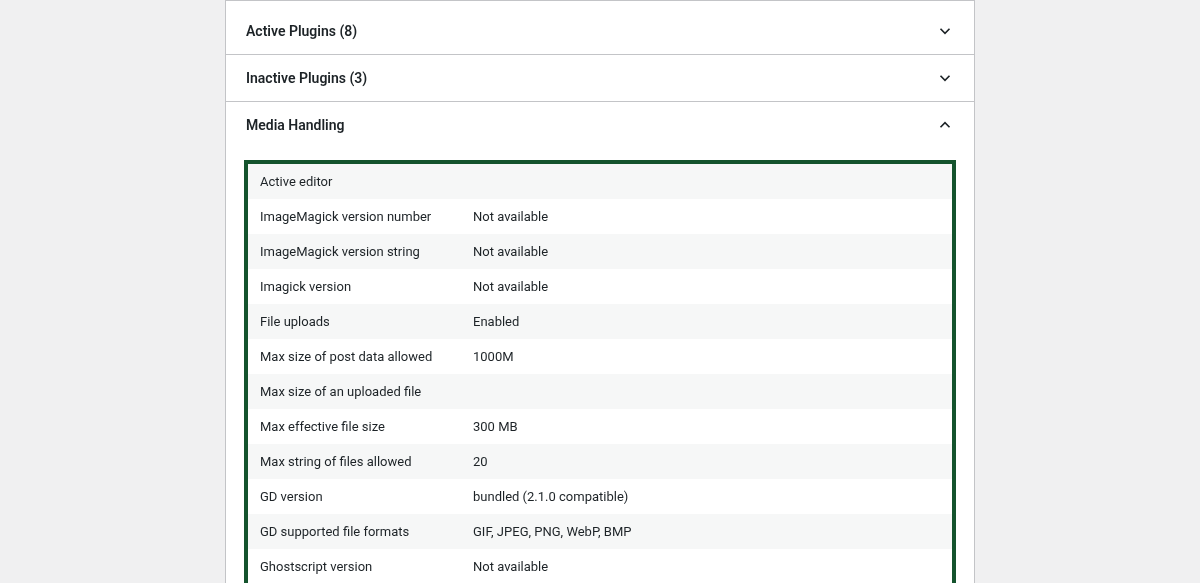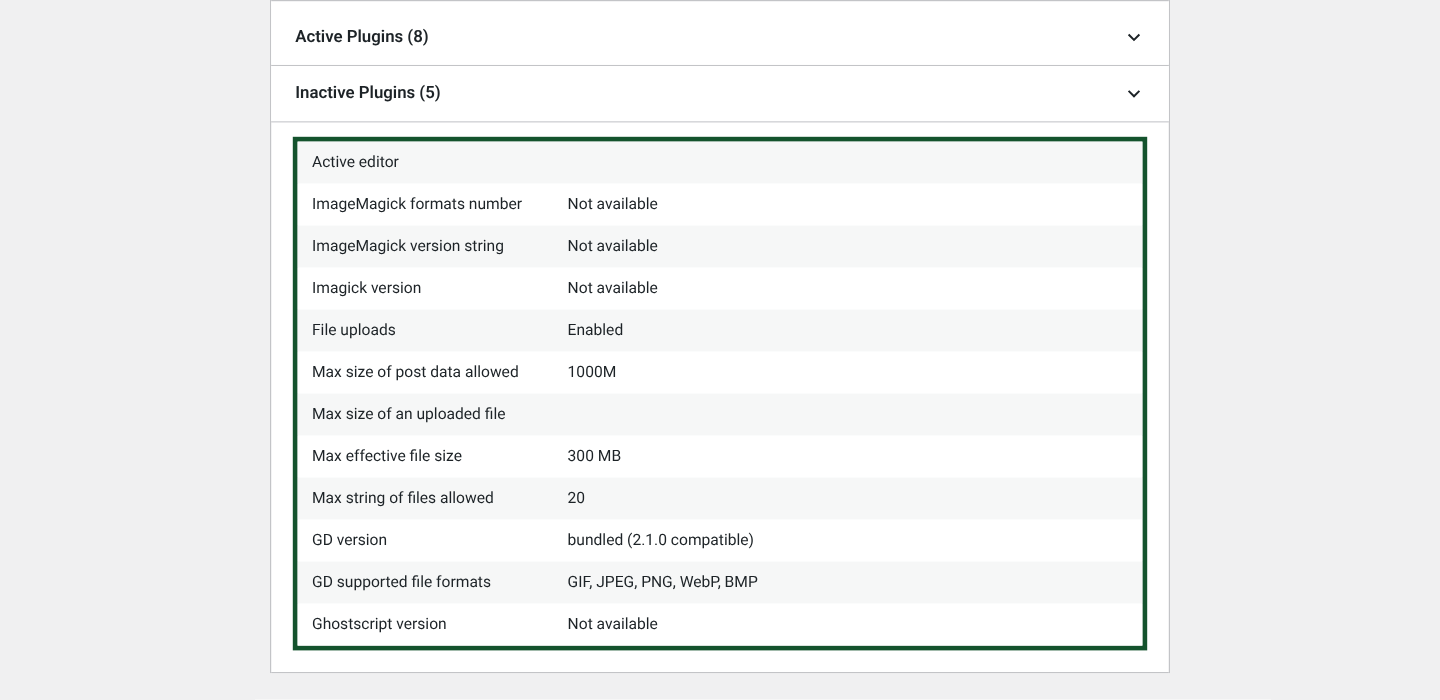--- a/index.html
+++ b/index.html
@@ -91,37 +91,45 @@
       <span class="chevron">
         <svg viewBox="0 0 24 24" fill="none" stroke="#1d2327" stroke-width="2.2">
             <polyline points="6 9 12 15 18 9"></polyline>
           </svg>
       </span>
     </div>
   </div>
 
   <div class="accordion-section">
     <div class="accordion-header">
-      <span class="accordion-title">Inactive Plugins (5)</span>
+      <span class="accordion-title">Inactive Plugins (3)</span>
       <span class="chevron">
         <svg viewBox="0 0 24 24" fill="none" stroke="#1d2327" stroke-width="2.2">
             <polyline points="6 9 12 15 18 9"></polyline>
           </svg>
       </span>
     </div>
   </div>
 
   <div class="accordion-section">
+    <div class="accordion-header">
+      <span class="accordion-title">Media Handling</span>
+      <span class="chevron">
+        <svg viewBox="0 0 24 24" fill="none" stroke="#1d2327" stroke-width="2.2">
+            <polyline points="6 15 12 9 18 15"></polyline>
+          </svg>
+      </span>
+    </div>
     <div class="panel-body">
       <div class="info-table">
         <div class="info-row">
           <div class="info-label">Active editor</div>
         </div>
         <div class="info-row">
-          <div class="info-label">ImageMagick formats number</div>
+          <div class="info-label">ImageMagick version number</div>
           <div class="info-value">Not available</div>
         </div>
         <div class="info-row">
           <div class="info-label">ImageMagick version string</div>
           <div class="info-value">Not available</div>
         </div>
         <div class="info-row">
           <div class="info-label">Imagick version</div>
           <div class="info-value">Not available</div>
         </div>

